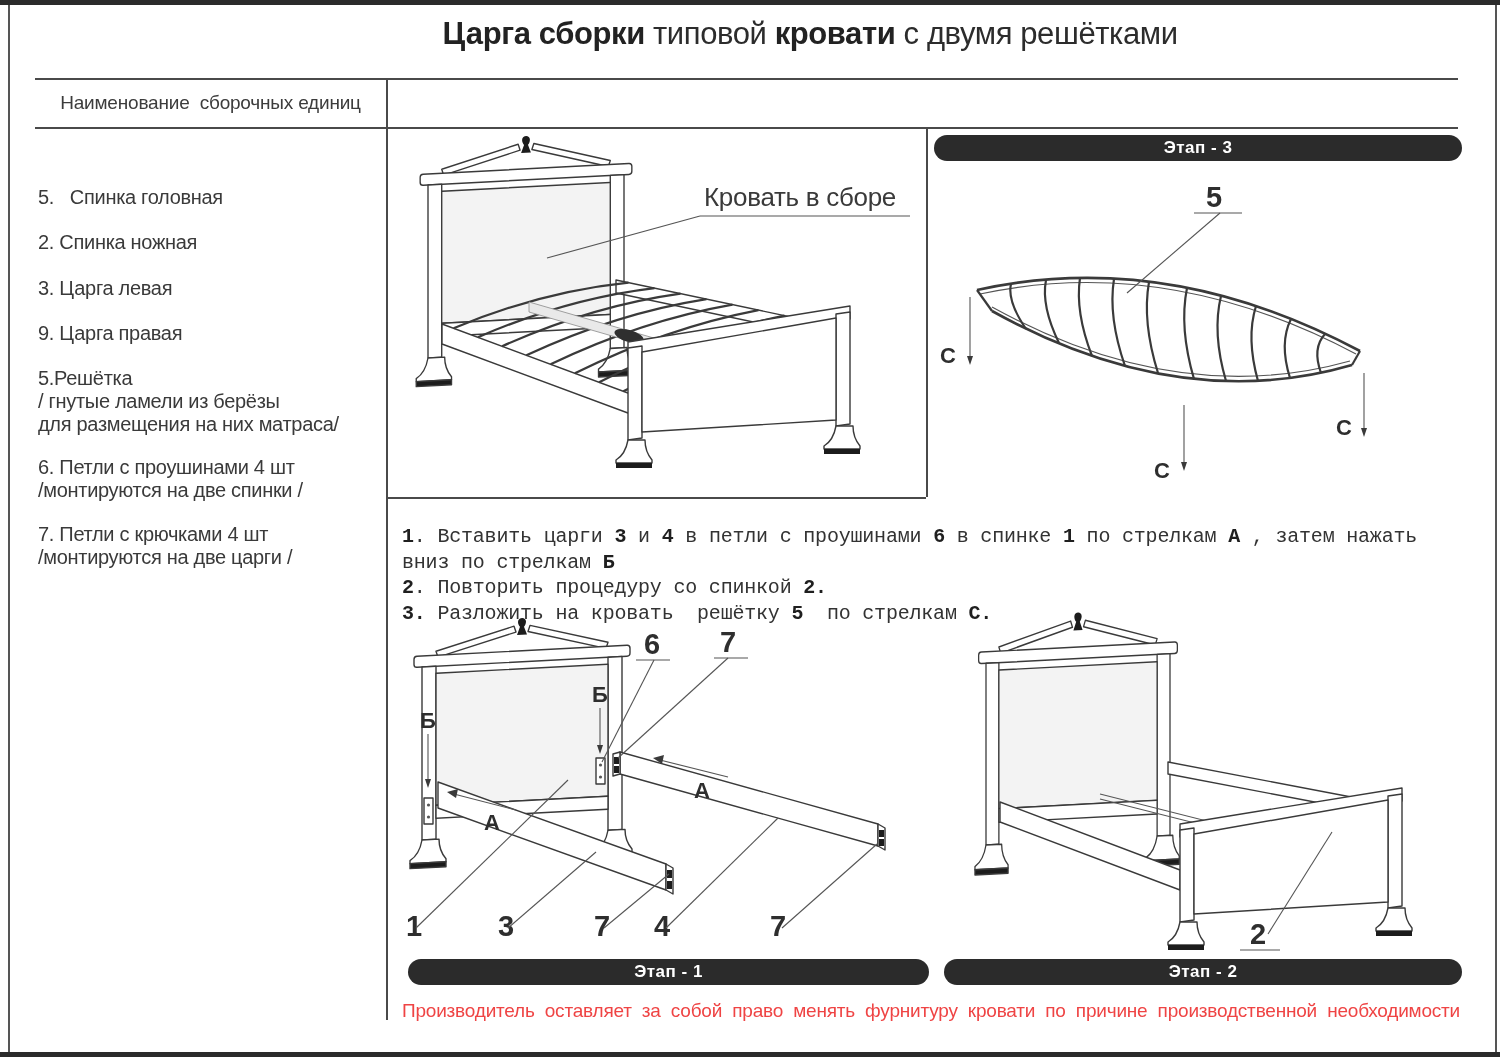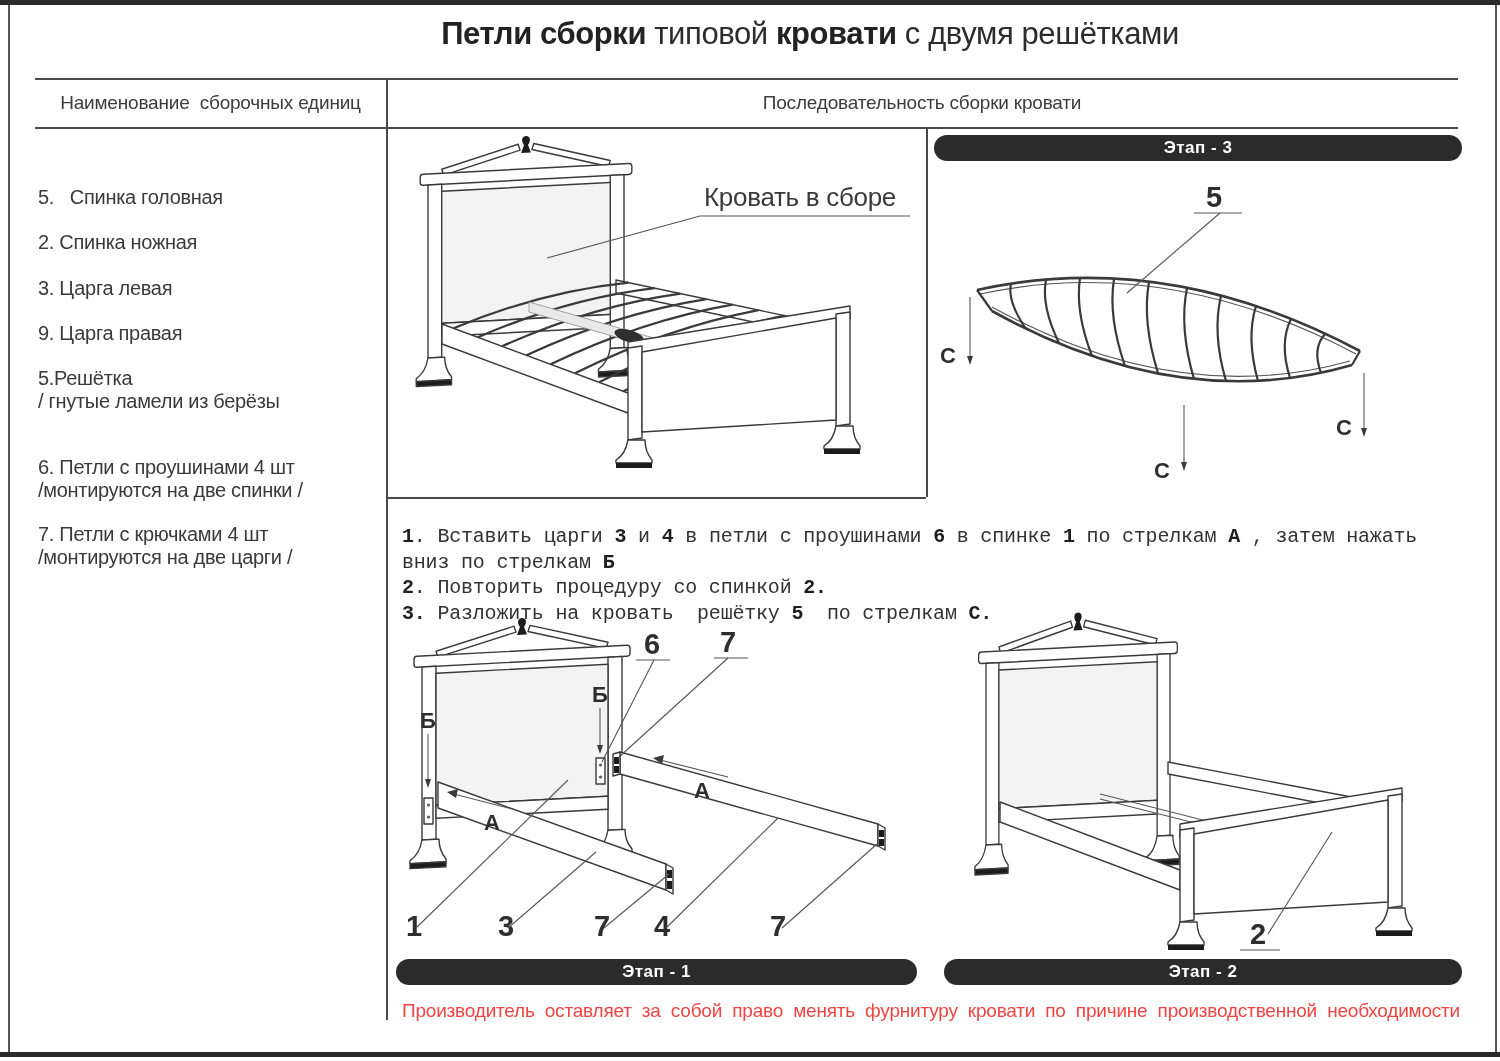--- a/index.html
+++ b/index.html
@@ -52,38 +52,38 @@
   </defs>
 </svg>
 
 <div class="page">
 
   <div class="abs bar" style="left:0;top:0;width:1500px;height:5px"></div>
   <div class="abs bar" style="left:0;top:1052px;width:1500px;height:5px"></div>
   <div class="abs" style="left:8px;top:5px;width:2px;height:1047px;background:#555"></div>
   <div class="abs" style="left:1495px;top:5px;width:2px;height:1047px;background:#555"></div>
 
-  <div class="abs title"><span class="b">Петли сборки</span><span> типовой </span><span class="b">кровати</span><span> с двумя решётками</span></div>
+  <div class="abs title"><span class="b">Царга сборки</span><span> типовой </span><span class="b">кровати</span><span> с двумя решётками</span></div>
 
   <div class="abs hline" style="left:35px;top:78px;width:1423px"></div>
   <div class="abs hline" style="left:35px;top:127px;width:1423px"></div>
   <div class="abs vline" style="left:386px;top:78px;height:942px"></div>
   <div class="abs vline" style="left:926px;top:127px;height:370px;width:1.5px"></div>
   <div class="abs hline" style="left:386px;top:497px;width:540px;height:1.5px"></div>
 
   <div class="abs colhdr" style="left:35px;top:92px;width:351px">Наименование  сборочных единиц</div>
-  <div class="abs colhdr" style="left:386px;top:92px;width:1072px">Последовательность сборки кровати</div>
 
   <div class="abs" style="left:38px;top:184px;width:344px;height:410px">
     <div class="pitem" style="top:2px">5.   Спинка головная</div>
     <div class="pitem" style="top:47px">2. Спинка ножная</div>
     <div class="pitem" style="top:93px">3. Царга левая</div>
     <div class="pitem" style="top:138px">9. Царга правая</div>
     <div class="pitem" style="top:183px">5.Решётка</div>
     <div class="pitem" style="top:206px">/ гнутые ламели из берёзы</div>
+    <div class="pitem" style="top:229px">для размещения на них матраса/</div>
     <div class="pitem" style="top:272px">6. Петли с проушинами 4 шт</div>
     <div class="pitem" style="top:295px">/монтируются на две спинки /</div>
     <div class="pitem" style="top:339px">7. Петли с крючками 4 шт</div>
     <div class="pitem" style="top:362px">/монтируются на две царги /</div>
   </div>
 
   <svg class="abs" style="left:388px;top:128px" width="537" height="368" viewBox="0 0 537 368">
     <g>
       <use href="#hb" transform="translate(40,50) skewY(-3) scale(0.98,1)"></use>
 
@@ -243,18 +243,18 @@
       <path class="ln" d="M438,296 C436,307 431,313 426,316 L426,319 L462,319 L462,316 C457,310 455,303 455,296 Z"></path>
       <rect x="426" y="319" width="36" height="5" class="dk"></rect>
     </g>
     <g>
       <text class="num" x="300" y="332">2</text>
       <line class="thin" x1="318" y1="322" x2="382" y2="220"></line>
       <line class="thin" x1="290" y1="338" x2="330" y2="338"></line>
     </g>
   </svg>
 
-  <div class="abs pill" style="left:396px;top:959px;width:521px;height:26px">Этап - 1</div>
+  <div class="abs pill" style="left:408px;top:959px;width:521px;height:26px">Этап - 1</div>
   <div class="abs pill" style="left:944px;top:959px;width:518px;height:26px">Этап - 2</div>
 
   <div class="abs footer" style="left:402px;top:1000px;width:1058px">Производитель оставляет за собой право менять фурнитуру кровати по причине производственной необходимости</div>
 
 </div>
 
 </body></html>

